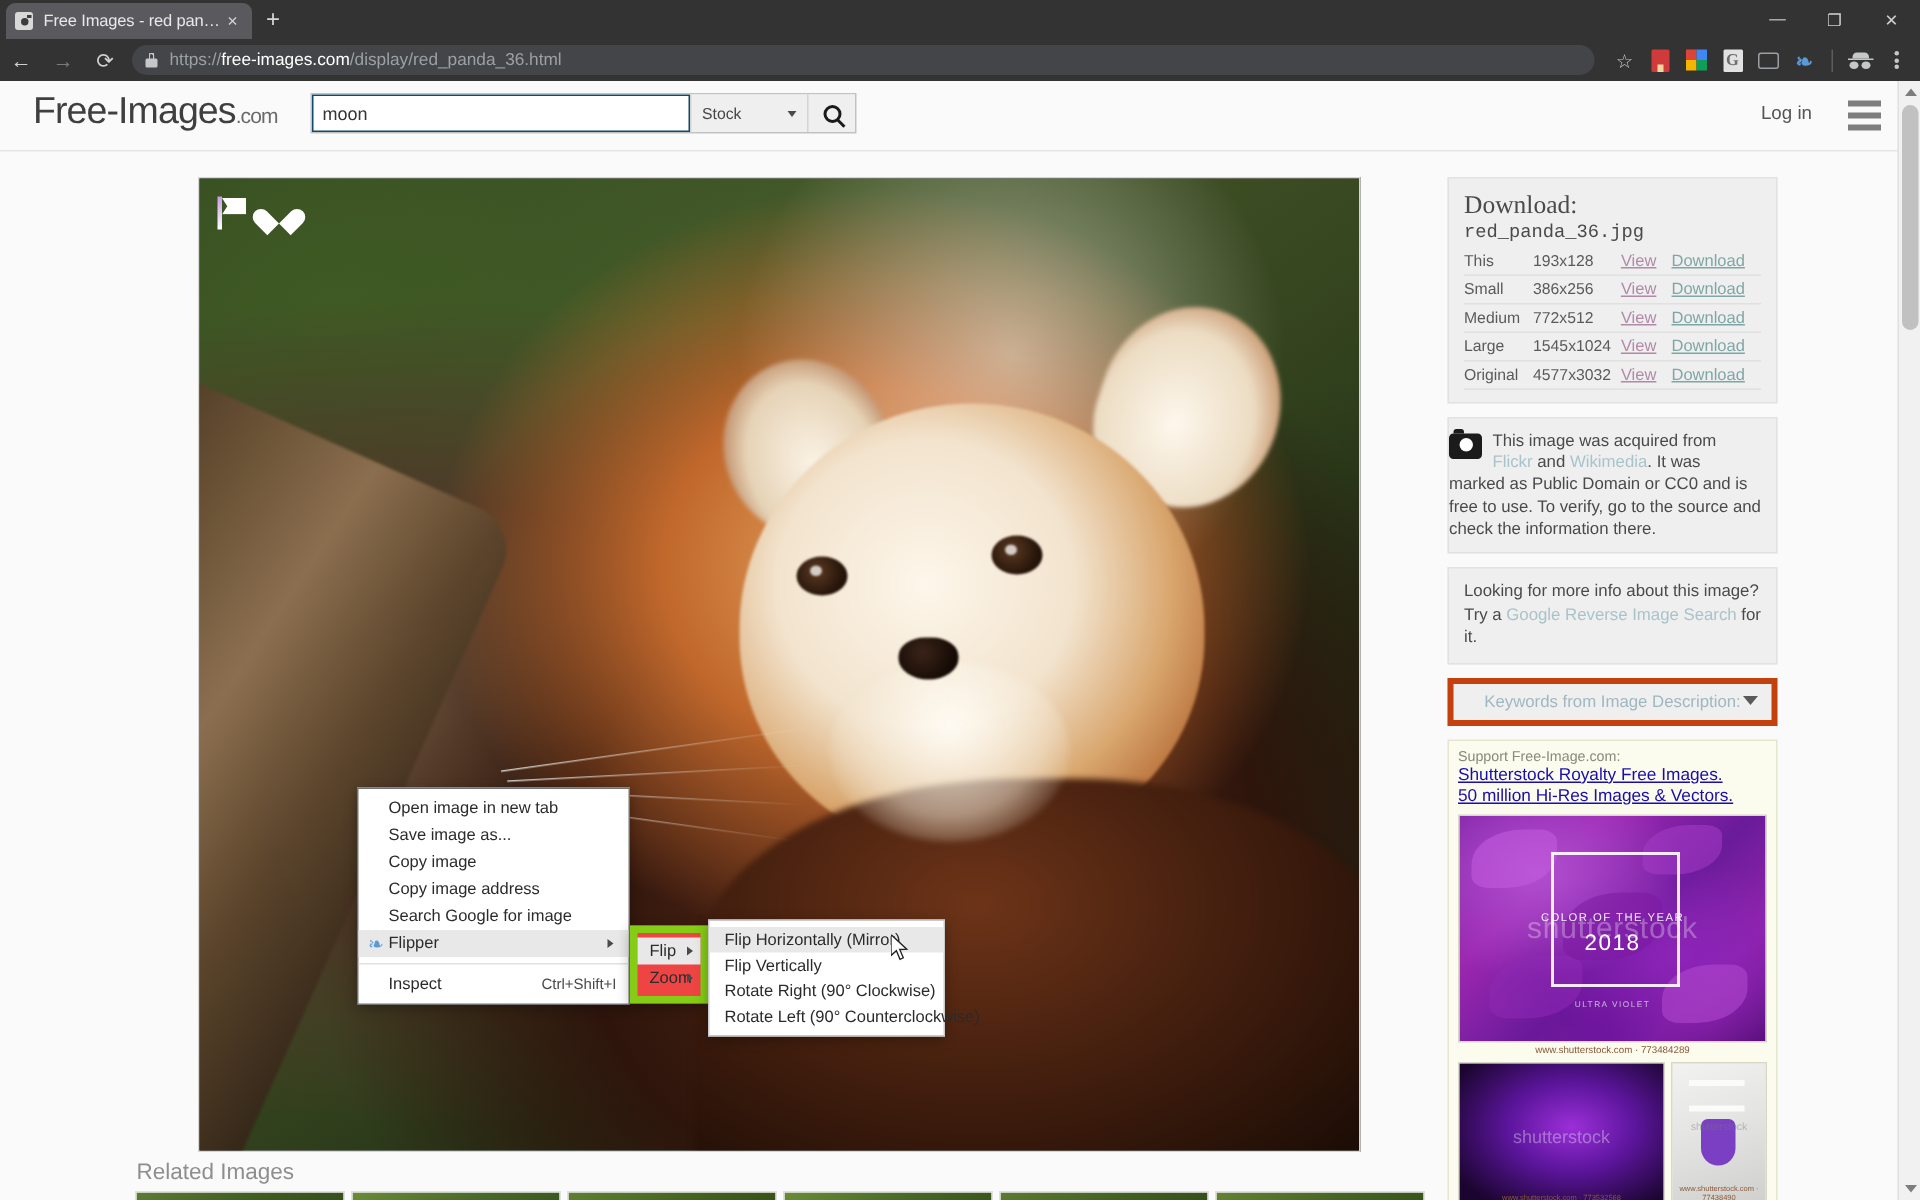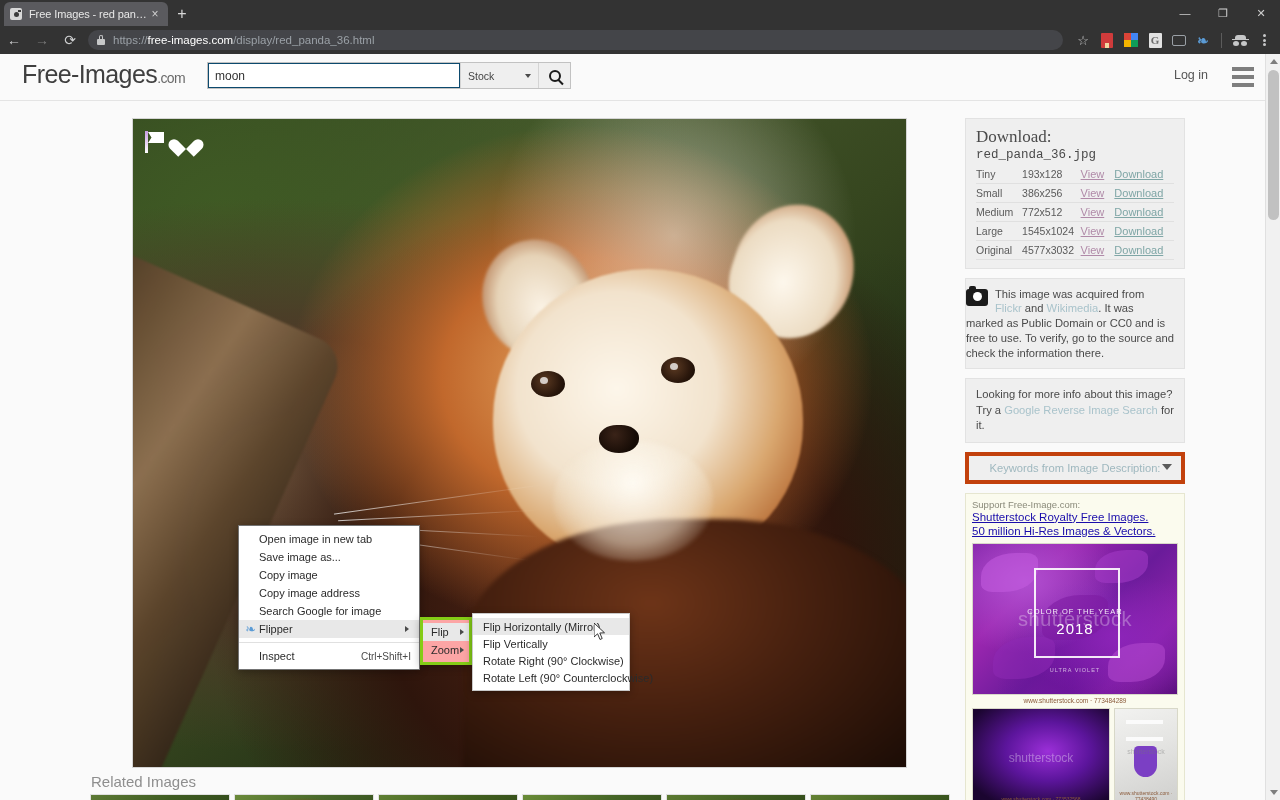--- a/index.html
+++ b/index.html
@@ -439,21 +439,21 @@
     width:0;height:0;border-top:3.5px solid transparent;border-bottom:3.5px solid transparent;
     border-left:4.5px solid #4a4a4a;
   }
   .flipper-ico {
     position: absolute; left: 5px; top: 3px; width: 12px; height: 12px;
     color: #5b9bd5; font-size: 12px; line-height: 12px;
     font-family: "Liberation Serif", serif; transform: scaleX(-1);
   }
   .ctx-sub1 {
     position: absolute; left: 420px; top: 617px; width: 52px;
-    background: #fca5a5; border: 3px solid #84cc16;
+    background: #ef4444; border: 5px solid #84cc16;
     box-shadow: 0 2px 8px rgba(0,0,0,0.30);
     padding: 3px 0; z-index: 61;
   }
   .ctx-sub1 .ctx-item { padding-left: 8px; padding-right: 6px; }
   .ctx-sub1 .ctx-item.hl { background: #e8e8e8; }
   .ctx-sub1 .ctx-arrow { right: 5px; }
   .ctx-sub2 {
     position: absolute; left: 472px; top: 613px; width: 158px;
     background: #ffffff; border: 1px solid #c9c9c9;
     box-shadow: 0 2px 8px rgba(0,0,0,0.30);
@@ -616,21 +616,21 @@
   </div>
 
   <div class="right-col">
 
     <div class="panel">
       <div class="dl-title">Download:</div>
       <div class="dl-file">red_panda_36.jpg</div>
       <table class="dl">
         <tbody>
           <tr>
-            <td class="c-name">Tiny</td>
+            <td class="c-name">This</td>
             <td class="c-dim">193x128</td>
             <td class="c-view"><a class="view" href="#">View</a></td>
             <td class="c-dl"><a class="dl" href="#">Download</a></td>
           </tr>
           <tr>
             <td class="c-name">Small</td>
             <td class="c-dim">386x256</td>
             <td class="c-view"><a class="view" href="#">View</a></td>
             <td class="c-dl"><a class="dl" href="#">Download</a></td>
           </tr>

